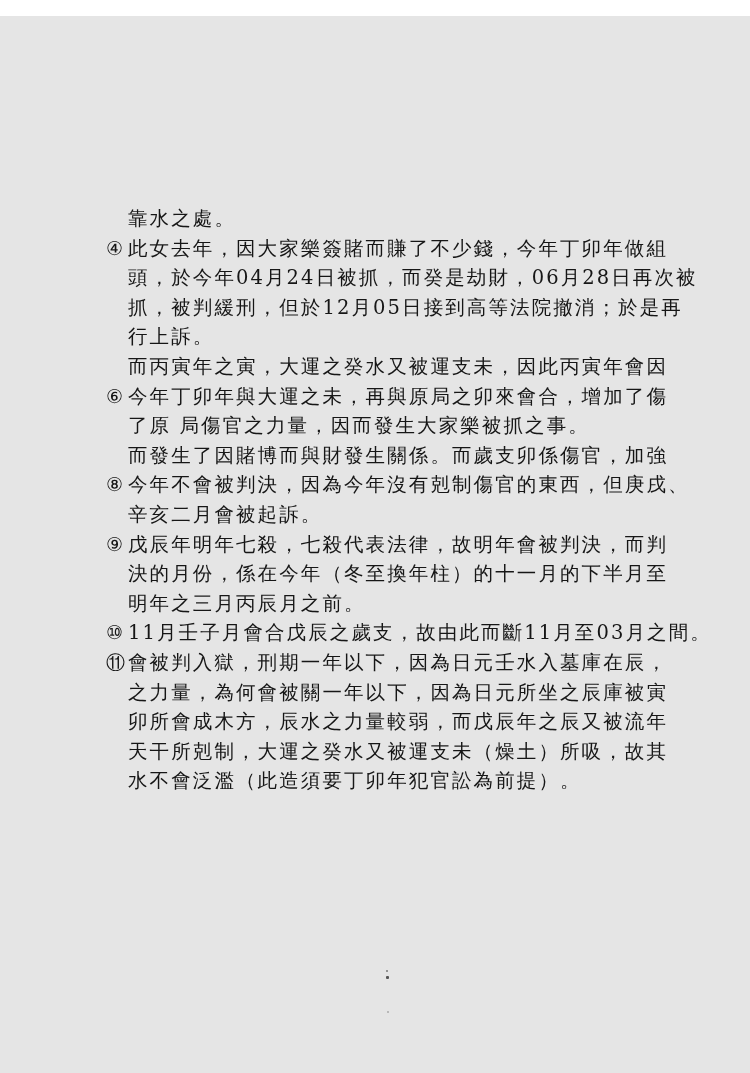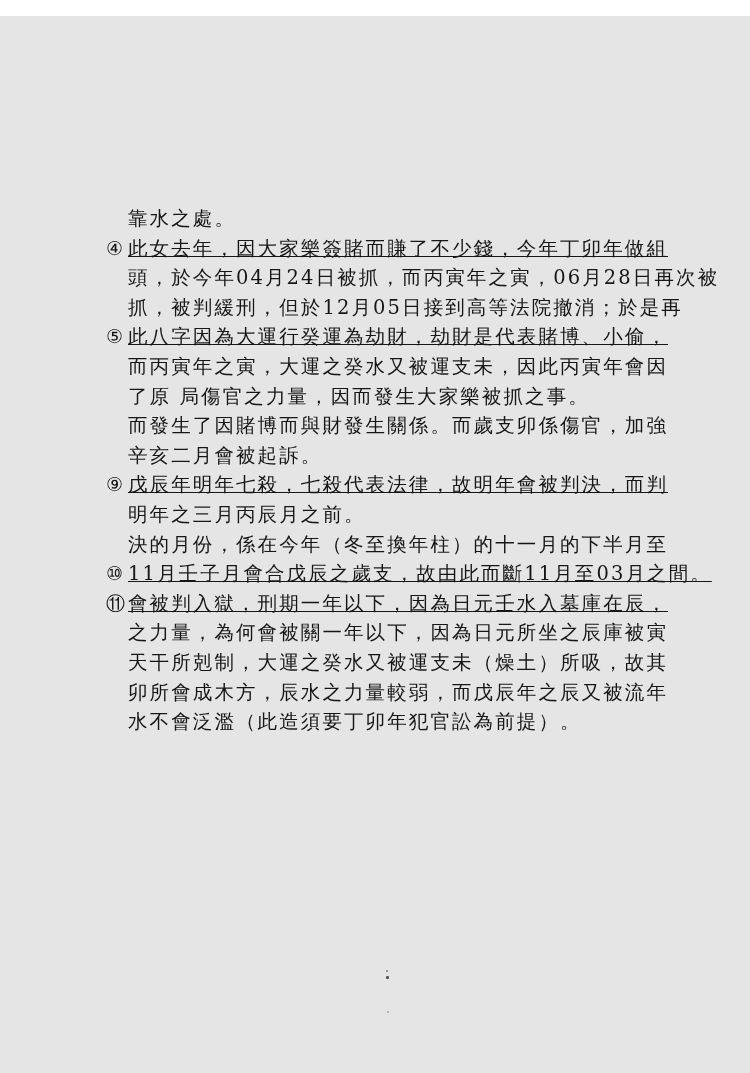--- a/index.html
+++ b/index.html
@@ -32,21 +32,20 @@
       position: relative;
       height: 29.6px;
       line-height: 29.6px;
       font-size: 19.5px;
       letter-spacing: 2.1px;
       white-space: nowrap;
       padding-left: 22px;
     }
     .line.first {
       padding-left: 0;
-      text-decoration: underline;
     }
     .marker {
       display: inline-block;
       width: 22px;
       font-size: 19px;
       letter-spacing: 0;
       text-align: left;
     }
     .speck {
       position: absolute;
@@ -63,70 +62,76 @@
   <div class="content">
 
     <div class="line">
       <span>靠水之處。</span>
     </div>
 
     <div class="line first">
       <span class="marker">④</span><span>此女去年，因大家樂簽賭而賺了不少錢，今年丁卯年做組</span>
     </div>
     <div class="line">
-      <span>頭，於今年04月24日被抓，而丙寅年之寅，06月28日再次被</span>
+      <span>頭，於今年04月24日被抓，而癸是劫財，06月28日再次被</span>
     </div>
     <div class="line">
       <span>抓，被判緩刑，但於12月05日接到高等法院撤消；於是再</span>
     </div>
+    <div class="line">
+      <span>行上訴。</span>
+    </div>
 
-    <div class="line first">
-      <span class="marker">⑤</span><span>此八字因為大運行癸運為劫財，劫財是代表賭博、小偷，</span>
-    </div>
     <div class="line">
       <span>而丙寅年之寅，大運之癸水又被運支未，因此丙寅年會因</span>
     </div>
 
+    <div class="line first">
+      <span class="marker">⑥</span><span>今年丁卯年與大運之未，再與原局之卯來會合，增加了傷</span>
+    </div>
     <div class="line">
       <span>了原 局傷官之力量，因而發生大家樂被抓之事。</span>
     </div>
     <div class="line">
       <span>而發生了因賭博而與財發生關係。而歲支卯係傷官，加強</span>
     </div>
 
 
+    <div class="line first">
+      <span class="marker">⑧</span><span>今年不會被判決，因為今年沒有剋制傷官的東西，但庚戌、</span>
+    </div>
     <div class="line">
       <span>辛亥二月會被起訴。</span>
     </div>
 
     <div class="line first">
       <span class="marker">⑨</span><span>戊辰年明年七殺，七殺代表法律，故明年會被判決，而判</span>
     </div>
     <div class="line">
-      <span>明年之三月丙辰月之前。</span>
+      <span>決的月份，係在今年（冬至換年柱）的十一月的下半月至</span>
     </div>
     <div class="line">
-      <span>決的月份，係在今年（冬至換年柱）的十一月的下半月至</span>
+      <span>明年之三月丙辰月之前。</span>
     </div>
 
     <div class="line first">
       <span class="marker">⑩</span><span>11月壬子月會合戊辰之歲支，故由此而斷11月至03月之間。</span>
     </div>
 
     <div class="line first">
       <span class="marker">⑪</span><span>會被判入獄，刑期一年以下，因為日元壬水入墓庫在辰，</span>
     </div>
     <div class="line">
       <span>之力量，為何會被關一年以下，因為日元所坐之辰庫被寅</span>
     </div>
     <div class="line">
-      <span>天干所剋制，大運之癸水又被運支未（燥土）所吸，故其</span>
+      <span>卯所會成木方，辰水之力量較弱，而戊辰年之辰又被流年</span>
     </div>
     <div class="line">
-      <span>卯所會成木方，辰水之力量較弱，而戊辰年之辰又被流年</span>
+      <span>天干所剋制，大運之癸水又被運支未（燥土）所吸，故其</span>
     </div>
     <div class="line">
       <span>水不會泛濫（此造須要丁卯年犯官訟為前提）。</span>
     </div>
   </div>
 
   <div class="speck" style="left:386px; top:954px;"></div>
   <div class="speck" style="left:386px; top:960px; width:3px; height:3px; background:#555;"></div>
   <div class="speck" style="left:387px; top:995px; background:#aaa;"></div>
 </div>

